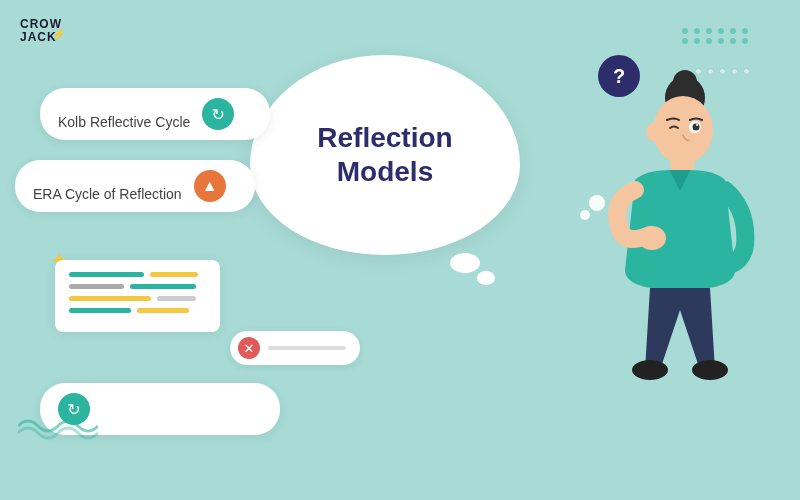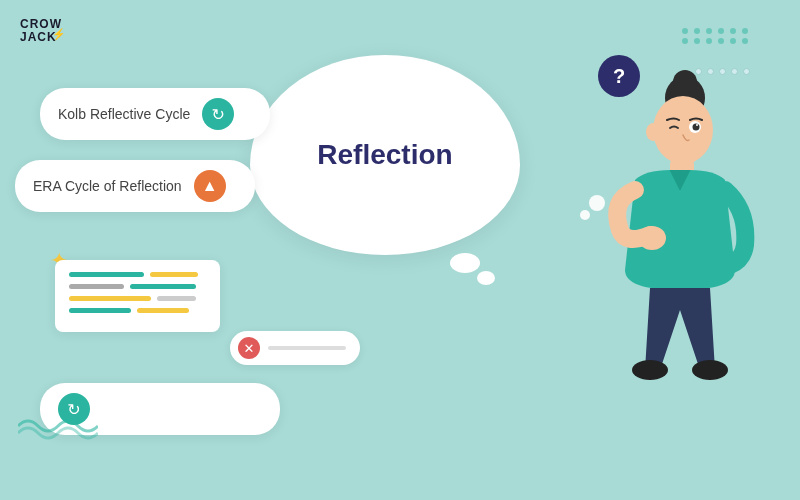--- a/index.html
+++ b/index.html
@@ -143,21 +143,21 @@
       height: 340px;
     }
 
     
     .model-btn {
       position: absolute;
       background: white;
       border-radius: 25px;
       padding: 10px 18px;
       display: flex;
-      align-items: center;
+      align-items: flex-end;
       gap: 12px;
       box-shadow: 0 2px 12px rgba(0,0,0,0.08);
       font-size: 14px;
       color: #444;
       font-weight: 500;
       cursor: pointer;
       white-space: nowrap;
     }
 
     .btn-kolb {
@@ -309,20 +309,21 @@
   <div class="dot"></div>
   <div class="dot"></div>
   <div class="dot"></div>
   <div class="dot"></div>
   <div class="dot"></div>
 </div>
 
 <div class="main-bubble">
   <div class="bubble-title">
     <span>Reflection</span><br>
+    <span>Models</span>
   </div>
 </div>
 
 <div class="question-bubble">
   <span>?</span>
 </div>
 
 <div class="question-dots">
   <div class="qdot"></div>
   <div class="qdot"></div>

